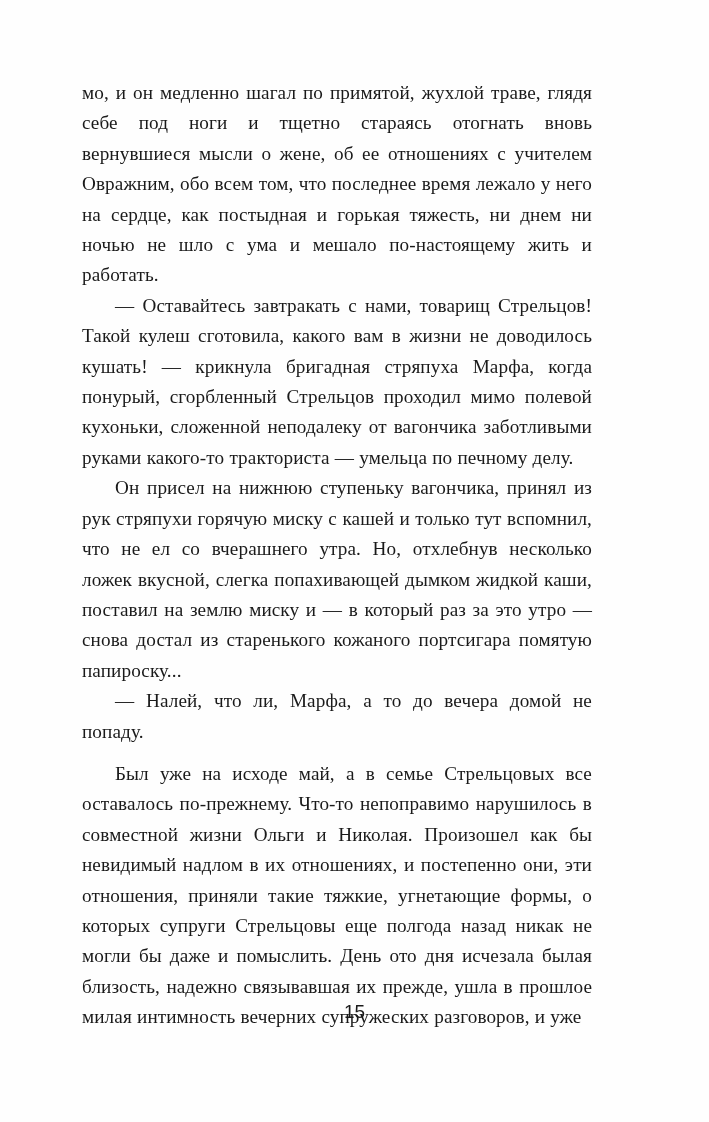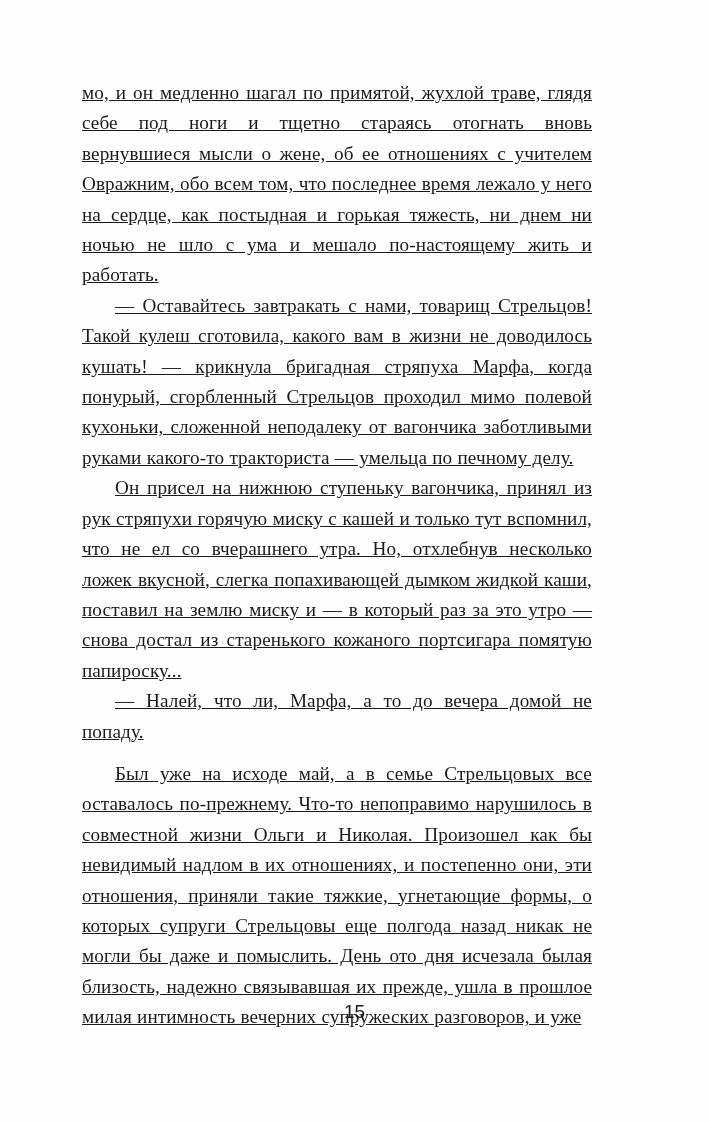--- a/index.html
+++ b/index.html
@@ -31,21 +31,20 @@
   }
   p {
     margin: 0;
     font-size: 19.2px;
     line-height: 30.4px;
     text-align: justify;
     text-indent: 33px;
     letter-spacing: 0.1px;
     word-spacing: 0.3px;
     hyphens: manual;
-    text-decoration: underline;
   }
   p.noindent {
     text-indent: 0;
   }
   p.gap-before {
     margin-top: 12px;
   }
   .page-number {
     position: absolute;
     left: 0;

